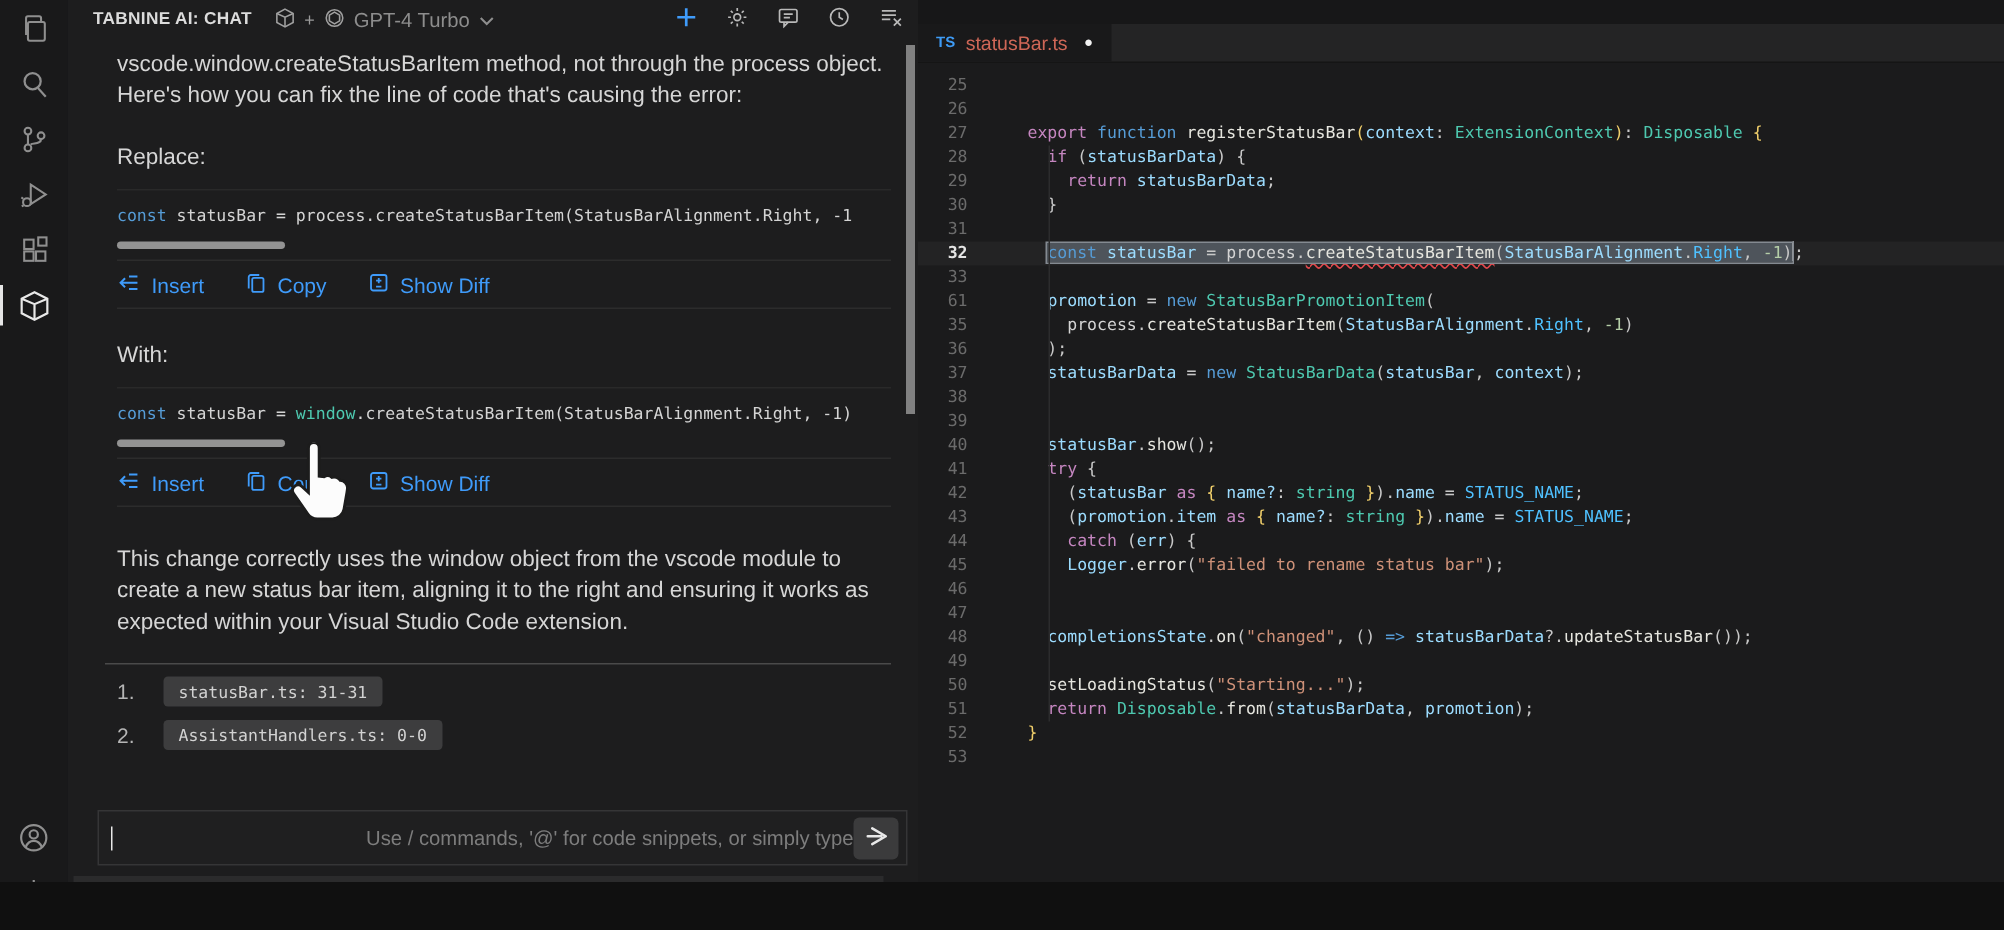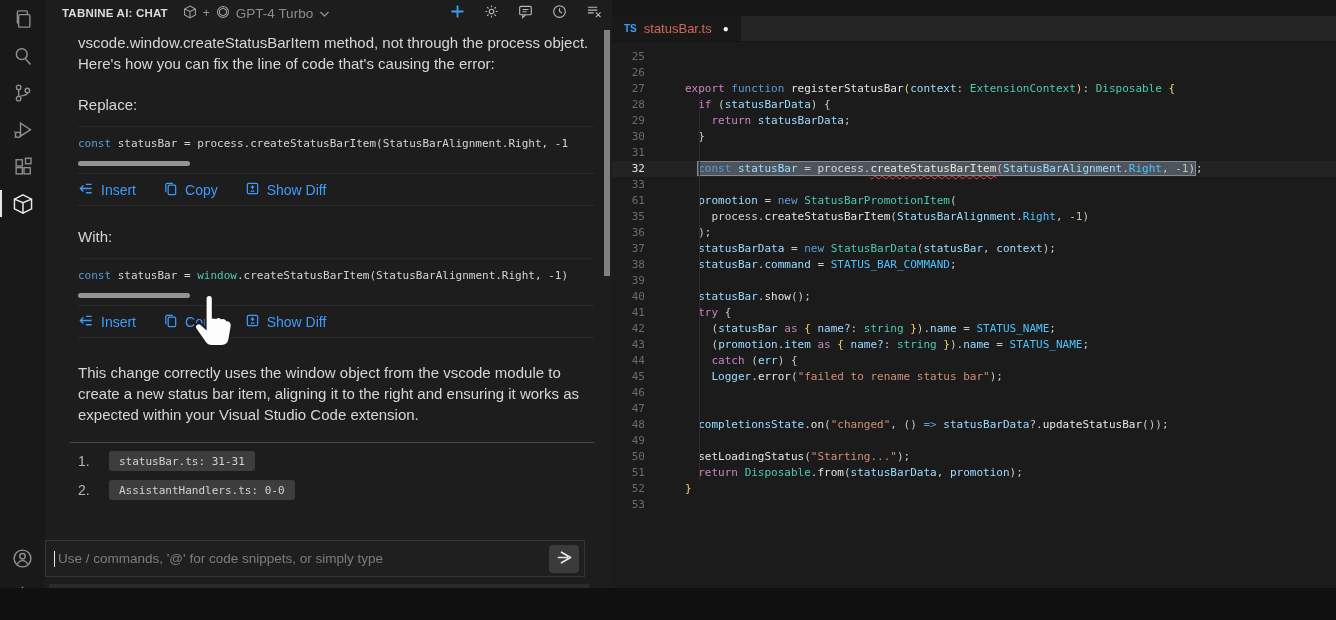--- a/index.html
+++ b/index.html
@@ -34,21 +34,21 @@
   .action-btn { display:flex; align-items:center; gap:7px; color:#3f9bfa; font-size:14px; background:none; border:none; cursor:pointer; font-family:inherit; padding:0; }
   .divider { border:none; border-top:1px solid #4a4a4a; margin:17px 0 0 -8px; }
   .refs-header { display:flex; align-items:center; gap:9px; margin-top:13px; color:#cbcbcb; font-size:15px; cursor:pointer; }
   .refs-list { list-style:none; margin-top:8px; }
   .refs-list li { display:flex; align-items:center; gap:15px; margin-bottom:9px; }
   .ref-num { color:#b5b5b5; font-size:14px; width:16px; }
   .ref-pill { font-family:"DejaVu Sans Mono", monospace; font-size:11px; color:#d2d2d2; background:#3d3d3e; padding:4px 10px 3px; border-radius:3px; cursor:pointer; white-space:pre; }
 
   .chat-scrollbar { position:absolute; right:2px; top:30px; width:6px; height:246px; background:#818181; cursor:pointer; }
 
-  .chat-input { position:absolute; left:0; width:540px; bottom:43px; height:37px; background:#1f1f20; border:1px solid #353536; display:flex; align-items:center; padding:0 5px 0 8px; cursor:text; }
+  .chat-input { position:absolute; left:20px; width:540px; bottom:43px; height:37px; background:#1f1f20; border:1px solid #353536; display:flex; align-items:center; padding:0 5px 0 8px; cursor:text;text-align:right; }
   .input-caret { width:1px; height:16px; background:#e8e8e8; margin-right:3px; flex:none; }
   .input-ph { color:#7d7d7d; font-size:13.5px; flex:1; white-space:nowrap; overflow:hidden; }
   .send-btn { width:30px; height:28px; background:#3b3b3c; border:none; border-radius:4px; display:flex; align-items:center; justify-content:center; cursor:pointer; flex:none; }
   .workspace-bar { position:absolute; left:4px; width:540px; bottom:8px; height:28px; background:#2b2b2c; display:flex; align-items:center; justify-content:flex-end; padding-right:10px; }
   .workspace-bar span { color:#3f9bfa; font-size:13.5px; font-weight:bold; cursor:pointer; }
 
   
   .tk-kw { color:#c586c0; } .tk-kb { color:#569cd6; } .tk-ty { color:#4ec9b0; }
   .tk-vr { color:#9cdcfe; } .tk-fn { color:#e6e6df; } .tk-st { color:#ce9178; }
   .tk-nm { color:#b5cea8; } .tk-pu { color:#c8c8c8; } .tk-ct { color:#4fc1ff; }
@@ -59,21 +59,21 @@
   .editor { position:absolute; left:612px; top:16px; width:724px; height:620px; background:#1b1b1c; }
   .tabbar { height:26px; background:#242425; display:flex; border-bottom:1px solid #151515; }
   .tab { display:flex; align-items:center; gap:7px; padding:0 12px; background:#19191a; height:25px; cursor:pointer; }
   .ts-icon { color:#3e9bf5; font-size:10px; font-weight:bold; }
   .tab-name { font-size:13px; color:#cf6757; }
   .tab-dot { color:#f2f2f2; font-size:10px; margin-left:4px; cursor:pointer; }
   .code-area { position:absolute; top:26px; left:0; right:0; bottom:0; padding-top:7px; font-family:"DejaVu Sans Mono", monospace; font-size:11px; line-height:16px; cursor:text; }
   .eline { display:flex; height:16px; white-space:pre; }
   .eline.current { background:rgba(255,255,255,.035); }
   .lnum { width:33px; text-align:right; color:#6b6b6b; flex:none; }
-  .eline.current .lnum { color:#e4e4e4; }
+  .eline.current .lnum { color:#e4e4e4;font-weight:bold; }
   .lcode { margin-left:40px; }
   .selection { background:#4e545b; outline:1px solid #848a91; }
   .ed-caret { display:inline-block; width:1px; height:13px; background:#ffffff; vertical-align:-2px; }
   .indent-guide { position:absolute; left:87px; top:55px; width:1px; height:384px; background:#2c2c2d; }
 
   
   .mouse-cursor { position:absolute; left:189px; top:295px; z-index:50; pointer-events:none; }
 </style>
 </head>
 <body>
@@ -313,21 +313,21 @@
           <div class="eline"><span class="lnum">28</span><span class="lcode"><span class="tk-pu">  </span><span class="tk-kw">if</span><span class="tk-pu"> (</span><span class="tk-vr">statusBarData</span><span class="tk-pu">) {</span></span></div>
           <div class="eline"><span class="lnum">29</span><span class="lcode"><span class="tk-pu">    </span><span class="tk-kw">return</span><span class="tk-vr"> statusBarData</span><span class="tk-pu">;</span></span></div>
           <div class="eline"><span class="lnum">30</span><span class="lcode"><span class="tk-pu">  }</span></span></div>
           <div class="eline"><span class="lnum">31</span><span class="lcode"></span></div>
           <div class="eline current"><span class="lnum">32</span><span class="lcode"><span class="tk-pu">  </span><span class="selection"><span class="tk-kb">const</span><span class="tk-vr"> statusBar</span><span class="tk-pu"> = </span><span class="tk-df">process</span><span class="tk-pu">.</span><span class="tk-fner">createStatusBarItem</span><span class="tk-pu">(</span><span class="tk-vr">StatusBarAlignment</span><span class="tk-pu">.</span><span class="tk-ct">Right</span><span class="tk-pu">, </span><span class="tk-nm">-1</span><span class="tk-pu">)</span></span><span class="ed-caret"></span><span class="tk-pu">;</span></span></div>
           <div class="eline"><span class="lnum">33</span><span class="lcode"></span></div>
           <div class="eline"><span class="lnum">61</span><span class="lcode"><span class="tk-pu">  </span><span class="tk-vr">promotion</span><span class="tk-pu"> = </span><span class="tk-kb">new </span><span class="tk-ty">StatusBarPromotionItem</span><span class="tk-pu">(</span></span></div>
           <div class="eline"><span class="lnum">35</span><span class="lcode"><span class="tk-pu">    </span><span class="tk-df">process</span><span class="tk-pu">.</span><span class="tk-fn">createStatusBarItem</span><span class="tk-pu">(</span><span class="tk-vr">StatusBarAlignment</span><span class="tk-pu">.</span><span class="tk-ct">Right</span><span class="tk-pu">, </span><span class="tk-nm">-1</span><span class="tk-pu">)</span></span></div>
           <div class="eline"><span class="lnum">36</span><span class="lcode"><span class="tk-pu">  );</span></span></div>
           <div class="eline"><span class="lnum">37</span><span class="lcode"><span class="tk-pu">  </span><span class="tk-vr">statusBarData</span><span class="tk-pu"> = </span><span class="tk-kb">new </span><span class="tk-ty">StatusBarData</span><span class="tk-pu">(</span><span class="tk-vr">statusBar</span><span class="tk-pu">, </span><span class="tk-vr">context</span><span class="tk-pu">);</span></span></div>
-          <div class="eline"><span class="lnum">38</span><span class="lcode"><span class="tk-pu">  </span><span class="tk-vr">statusBar</span><span class="tk-pu">.</span><span class="tk-vr">command</span><span class="tk-pu"> = </span><span class="tk-ct">STATUS_BAR_COMMAND</span><span class="tk-pu">;</span></span></div>
+          <div class="eline"><span class="lnum">38</span></div>
           <div class="eline"><span class="lnum">39</span><span class="lcode"></span></div>
           <div class="eline"><span class="lnum">40</span><span class="lcode"><span class="tk-pu">  </span><span class="tk-vr">statusBar</span><span class="tk-pu">.</span><span class="tk-fn">show</span><span class="tk-pu">();</span></span></div>
           <div class="eline"><span class="lnum">41</span><span class="lcode"><span class="tk-pu">  </span><span class="tk-kw">try</span><span class="tk-pu"> {</span></span></div>
           <div class="eline"><span class="lnum">42</span><span class="lcode"><span class="tk-pu">    (</span><span class="tk-vr">statusBar</span><span class="tk-kw"> as</span><span class="tk-br"> { </span><span class="tk-vr">name?</span><span class="tk-pu">: </span><span class="tk-ty">string</span><span class="tk-br"> }</span><span class="tk-pu">).</span><span class="tk-vr">name</span><span class="tk-pu"> = </span><span class="tk-ct">STATUS_NAME</span><span class="tk-pu">;</span></span></div>
           <div class="eline"><span class="lnum">43</span><span class="lcode"><span class="tk-pu">    (</span><span class="tk-vr">promotion</span><span class="tk-pu">.</span><span class="tk-vr">item</span><span class="tk-kw"> as</span><span class="tk-br"> { </span><span class="tk-vr">name?</span><span class="tk-pu">: </span><span class="tk-ty">string</span><span class="tk-br"> }</span><span class="tk-pu">).</span><span class="tk-vr">name</span><span class="tk-pu"> = </span><span class="tk-ct">STATUS_NAME</span><span class="tk-pu">;</span></span></div>
           <div class="eline"><span class="lnum">44</span><span class="lcode"><span class="tk-pu">    </span><span class="tk-kw">catch</span><span class="tk-pu"> (</span><span class="tk-vr">err</span><span class="tk-pu">) {</span></span></div>
           <div class="eline"><span class="lnum">45</span><span class="lcode"><span class="tk-pu">    </span><span class="tk-vr">Logger</span><span class="tk-pu">.</span><span class="tk-fn">error</span><span class="tk-pu">(</span><span class="tk-st">"failed to rename status bar"</span><span class="tk-pu">);</span></span></div>
           <div class="eline"><span class="lnum">46</span><span class="lcode"></span></div>
           <div class="eline"><span class="lnum">47</span><span class="lcode"></span></div>
           <div class="eline"><span class="lnum">48</span><span class="lcode"><span class="tk-pu">  </span><span class="tk-vr">completionsState</span><span class="tk-pu">.</span><span class="tk-fn">on</span><span class="tk-pu">(</span><span class="tk-st">"changed"</span><span class="tk-pu">, () </span><span class="tk-kb">=&gt;</span><span class="tk-pu"> </span><span class="tk-vr">statusBarData</span><span class="tk-pu">?.</span><span class="tk-fn">updateStatusBar</span><span class="tk-pu">());</span></span></div>

